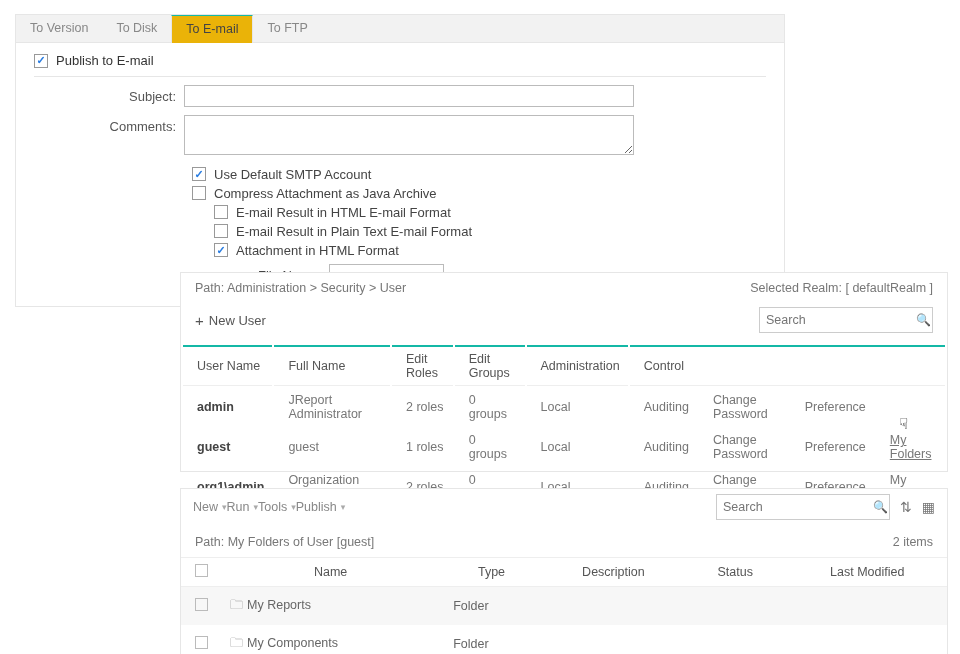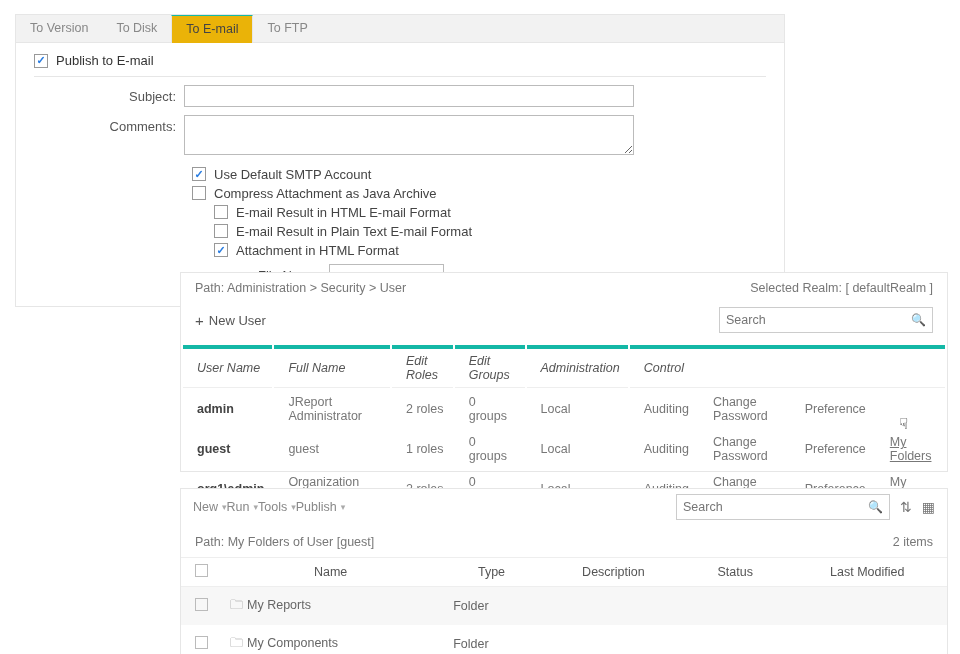--- a/index.html
+++ b/index.html
@@ -79,31 +79,31 @@
     font-size: 12.5px; color:#777;
   }
   .users-toolbar {
     display:flex; justify-content:space-between; align-items:center;
     padding: 6px 14px 4px 14px;
   }
   .new-user { display:flex; align-items:center; color:#555; cursor:pointer; }
   .plus-icon { font-size:15px; margin-right:5px; color:#555; }
   .search-box {
     display:flex; align-items:center; border:1px solid #ccc;
-    width: 214px; height: 26px; padding: 0 6px;
+    width: 174px; height: 26px; padding: 0 6px;
     justify-content: space-between;
   }
   .search-box input { border:none; outline:none; width: 150px; font-size:12.5px; color:#888; }
   .magnifier { color:#999; font-size:12px; }
 
   .user-table { width:100%; margin-top:6px; font-size:12.5px; }
   .user-table th, .user-table td {
     text-align:left; padding: 5px 8px 5px 14px; font-weight:normal;
   }
-  .user-table thead th { color:#555; border-bottom:1px solid #eee; border-top:4px solid #14b8a6;font-style:italic; }
+  .user-table thead th { color:#555; border-bottom:1px solid #eee; border-top:2px solid #14b8a6; }
   .user-table tbody td { color:#777; }
   .user-table tbody td:first-child { color:#444; font-weight:600; }
   .link { color:#555; cursor:pointer; }
   .link.underlined { text-decoration: underline; }
   .cursor-hand {
     position:absolute; font-size:15px; color:#000;
     top: 415px; left: 899px; pointer-events:none;
   }
 
   

